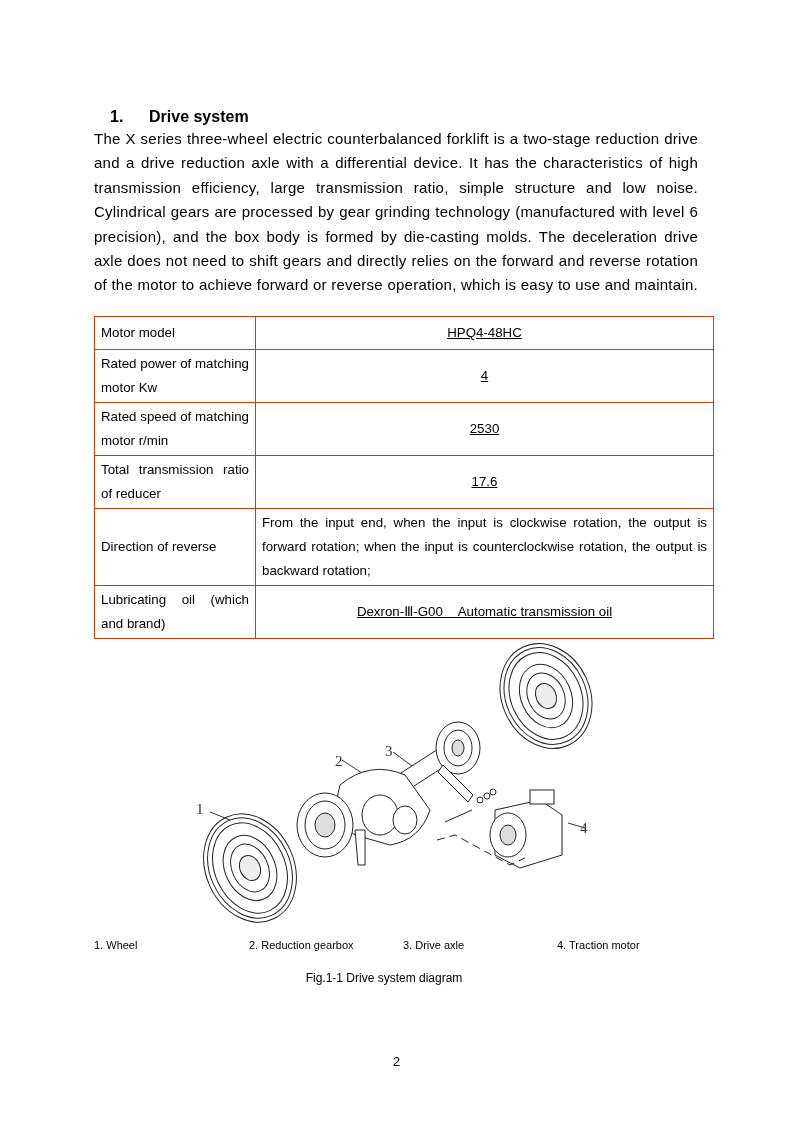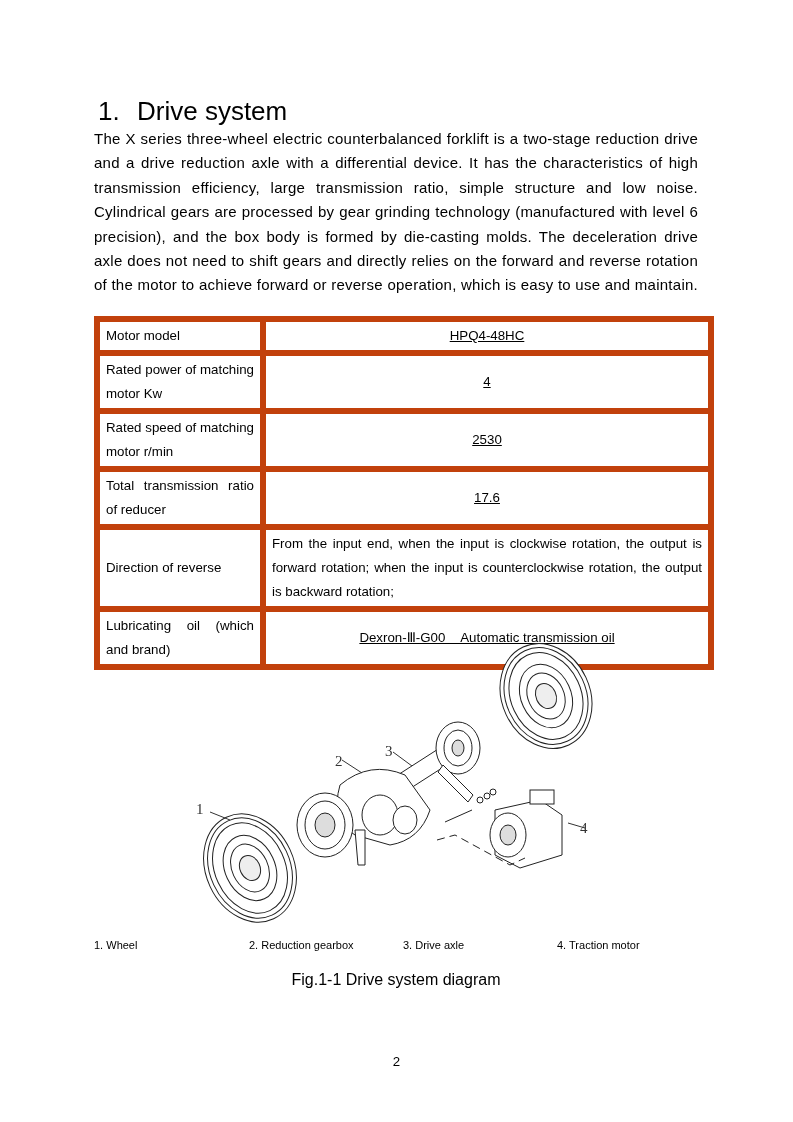--- a/index.html
+++ b/index.html
@@ -1,30 +1,30 @@
 <!DOCTYPE html>
 <html><head>
 <meta charset="utf-8">
 <style>
   html, body { margin: 0; padding: 0; background: #ffffff; }
   body { width: 793px; height: 1122px; position: relative; overflow: hidden;
          font-family: "Liberation Sans", sans-serif; color: #000; }
-  .heading { position: absolute; left: 94px; top: 92px; font-size: 26px; font-weight: normal; margin: 4px; }
+  .heading { position: absolute; left: 94px; top: 92px; font-size: 16px; font-weight: bold; margin: 16px; }
   .heading .num { display: inline-block; width: 39px; }
   .para { position: absolute; left: 94px; top: 127px; width: 604px; font-size: 15px;
           line-height: 24.4px; text-align: justify; letter-spacing: 0.25px; margin: 0; }
   table.spec { position: absolute; left: 94px; top: 316px; width: 620px; border-collapse: collapse;
                font-size: 13.3px; }
-  table.spec td { border: 6px solid #c2410c; padding: 2px 6px; line-height: 24px; vertical-align: middle; }
+  table.spec td { border: 1px solid #c2410c; padding: 2px 6px; line-height: 24px; vertical-align: middle; }
   table.spec td.k { width: 148px; text-align: justify; text-align-last: left; }
   table.spec td.v { text-align: center; text-decoration: underline; }
   table.spec td.vl { text-align: justify; }
   .figure { position: absolute; left: 190px; top: 640px; width: 420px; height: 290px; }
   .legend { position: absolute; top: 939px; font-size: 11px; }
-  .caption { position: absolute; top: 971px; left: 12px; width: 768px; text-align: center; font-size: 16px; }
+  .caption { position: absolute; top: 971px; left: 0; width: 768px; text-align: center; font-size: 12px; }
   .pageno { position: absolute; top: 1054px; left: 0; width: 793px; text-align: center; font-size: 13.3px; }
   .callout { font-family: "Liberation Serif", serif; font-size: 15px; fill: #333; }
 </style>
 </head>
 <body>
 
 <h1 class="heading"><span class="num">1.</span><span>Drive system</span></h1>
 
 <p class="para">The X series three-wheel electric counterbalanced forklift is a two-stage reduction drive and a drive reduction axle with a differential device. It has the characteristics of high transmission efficiency, large transmission ratio, simple structure and low noise. Cylindrical gears are processed by gear grinding technology (manufactured with level 6 precision), and the box body is formed by die-casting molds. The deceleration drive axle does not need to shift gears and directly relies on the forward and reverse rotation of the motor to achieve forward or reverse operation, which is easy to use and maintain.</p>
 

